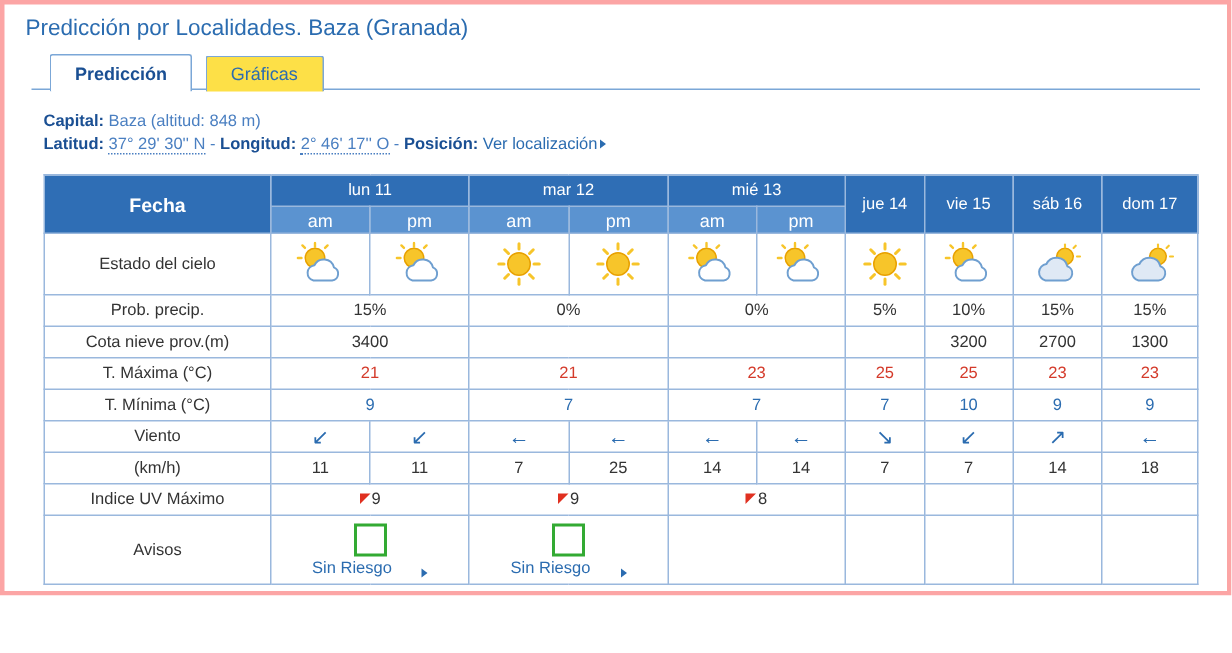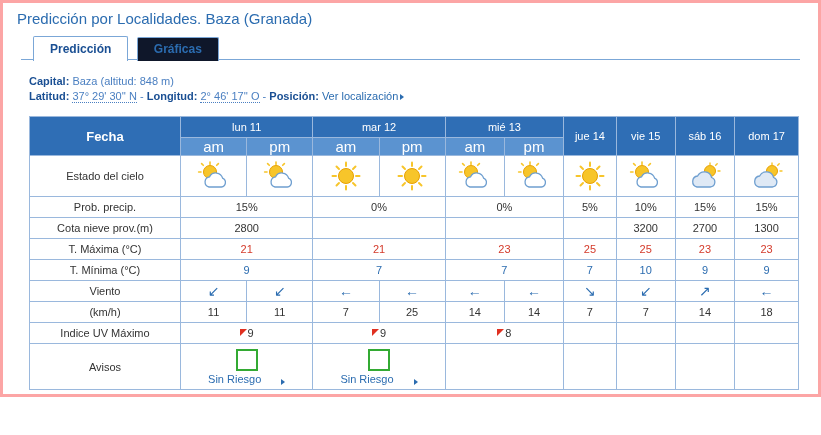--- a/index.html
+++ b/index.html
@@ -33,29 +33,28 @@
     width: calc(100% - 36px);
   }
   .tab {
     display: inline-block;
     height: 24px;
     line-height: 23px;
     padding: 0 16px;
     font-size: 12px;
     border: 1px solid #7ba7d7;
     border-bottom: none;
-    background: #0f172a;
+    background: #fde047;
     color: #2b6cb0;
     margin-right: 4px;
     position: relative;
     top: 1px;
     border-radius: 2px 2px 0 0;
     box-sizing: border-box;
     vertical-align: bottom;
-    font-weight: bold;
   }
   .tab.active {
     background: #ffffff;
     font-weight: bold;
     color: #1a4f93;
     top: 1px;
     height: 25px;
     line-height: 24px;
   }
   .meta {
@@ -102,21 +101,21 @@
     background: #2f6eb5;
     color: #ffffff;
     font-weight: normal;
     font-size: 11px;
     height: 20px;
   }
   th.hdr-half {
     background: #5b93d0;
     color: #ffffff;
     font-weight: normal;
-    font-size: 15px;
+    font-size: 12px;
     height: 17px;
   }
   td.rowlabel {
     text-align: left;
     padding-left: 10px;
     color: #333;
     height: 20px;
   }
   td.sky { height: 40px; }
   .temp-max { color: #d43a2a; }
@@ -352,21 +351,21 @@
       <td colspan="2">0%</td>
       <td colspan="2">0%</td>
       <td>5%</td>
       <td>10%</td>
       <td>15%</td>
       <td>15%</td>
     </tr>
 
     <tr>
       <td class="rowlabel">Cota nieve prov.(m)</td>
-      <td colspan="2">2800</td>
+      <td colspan="2">3400</td>
       <td colspan="2"></td>
       <td colspan="2"></td>
       <td></td>
       <td>3200</td>
       <td>2700</td>
       <td>1300</td>
     </tr>
 
     <tr>
       <td class="rowlabel">T. Máxima (°C)</td>

